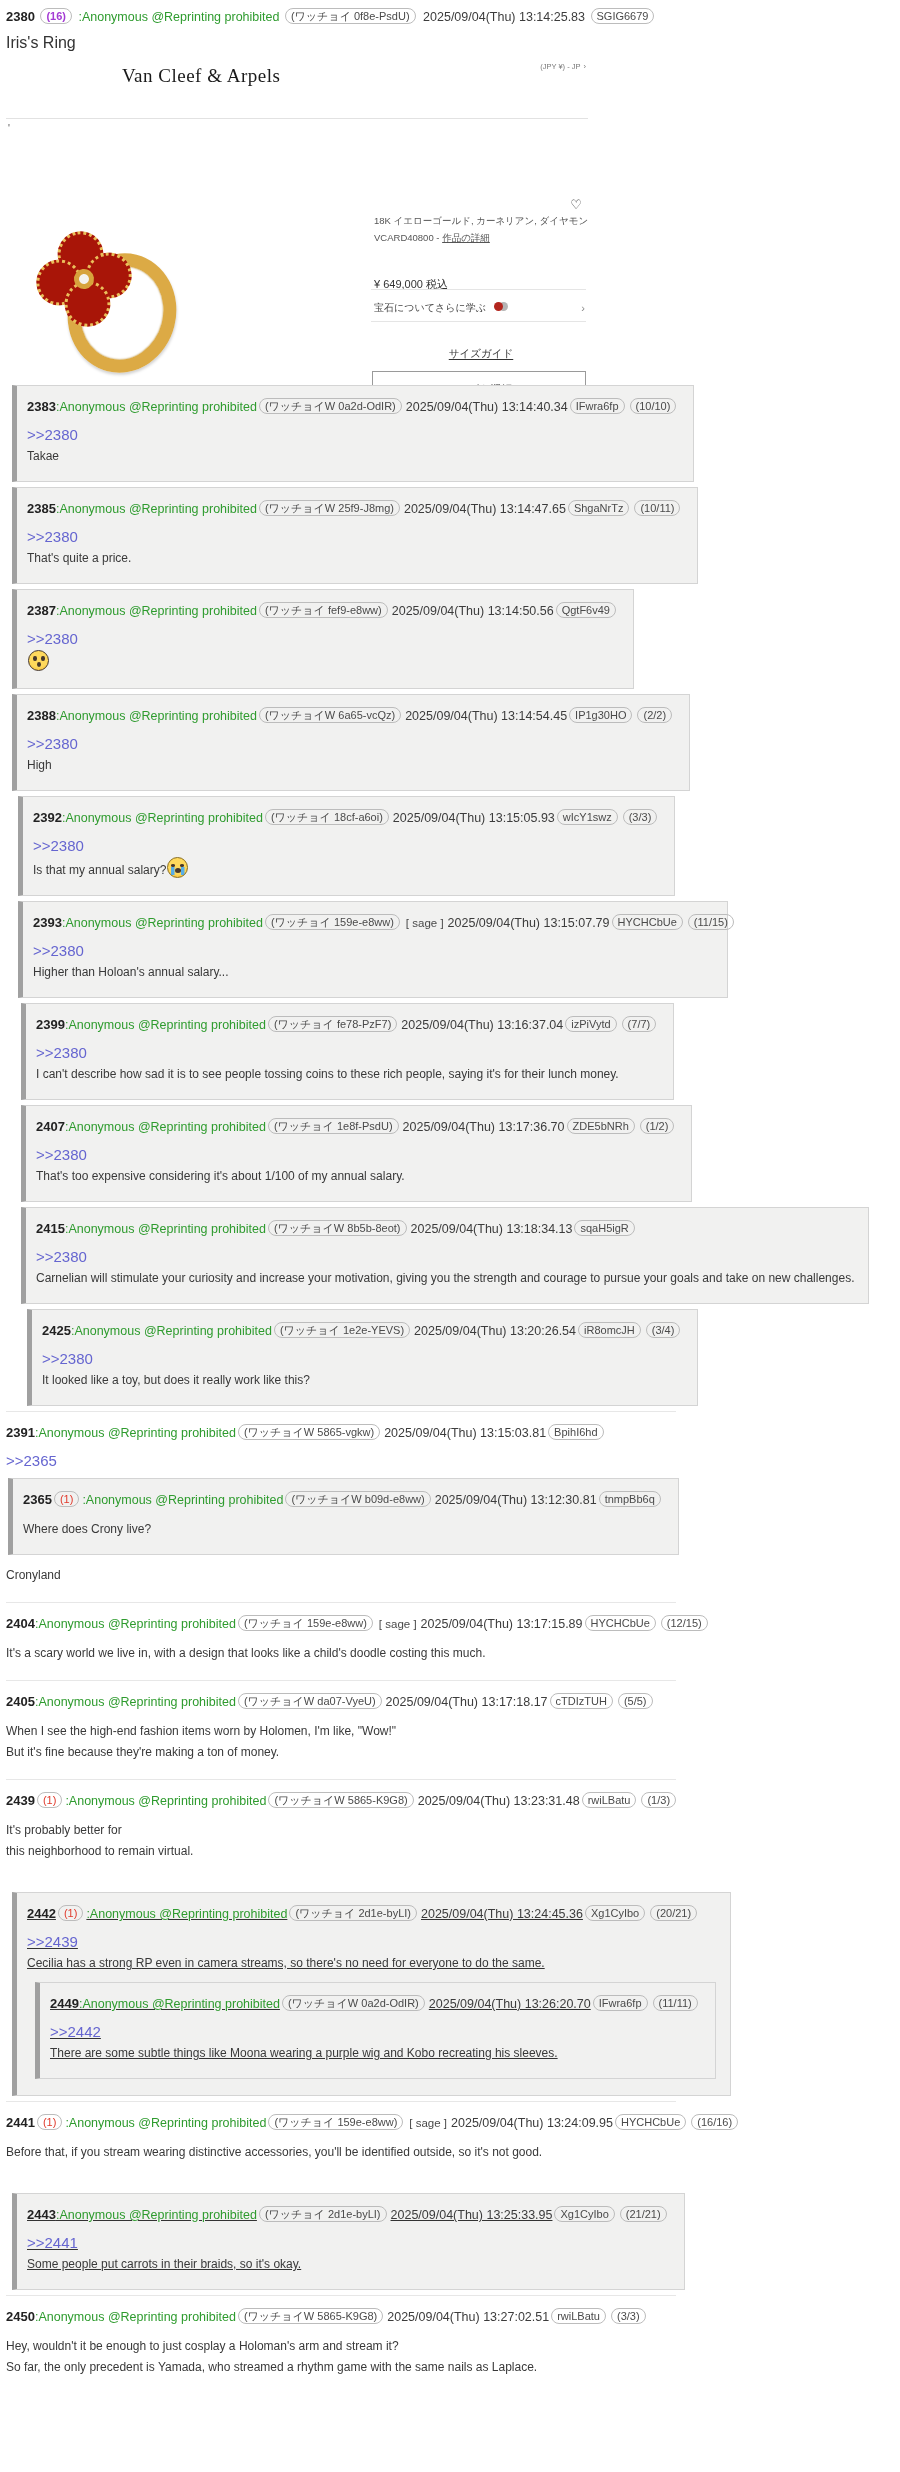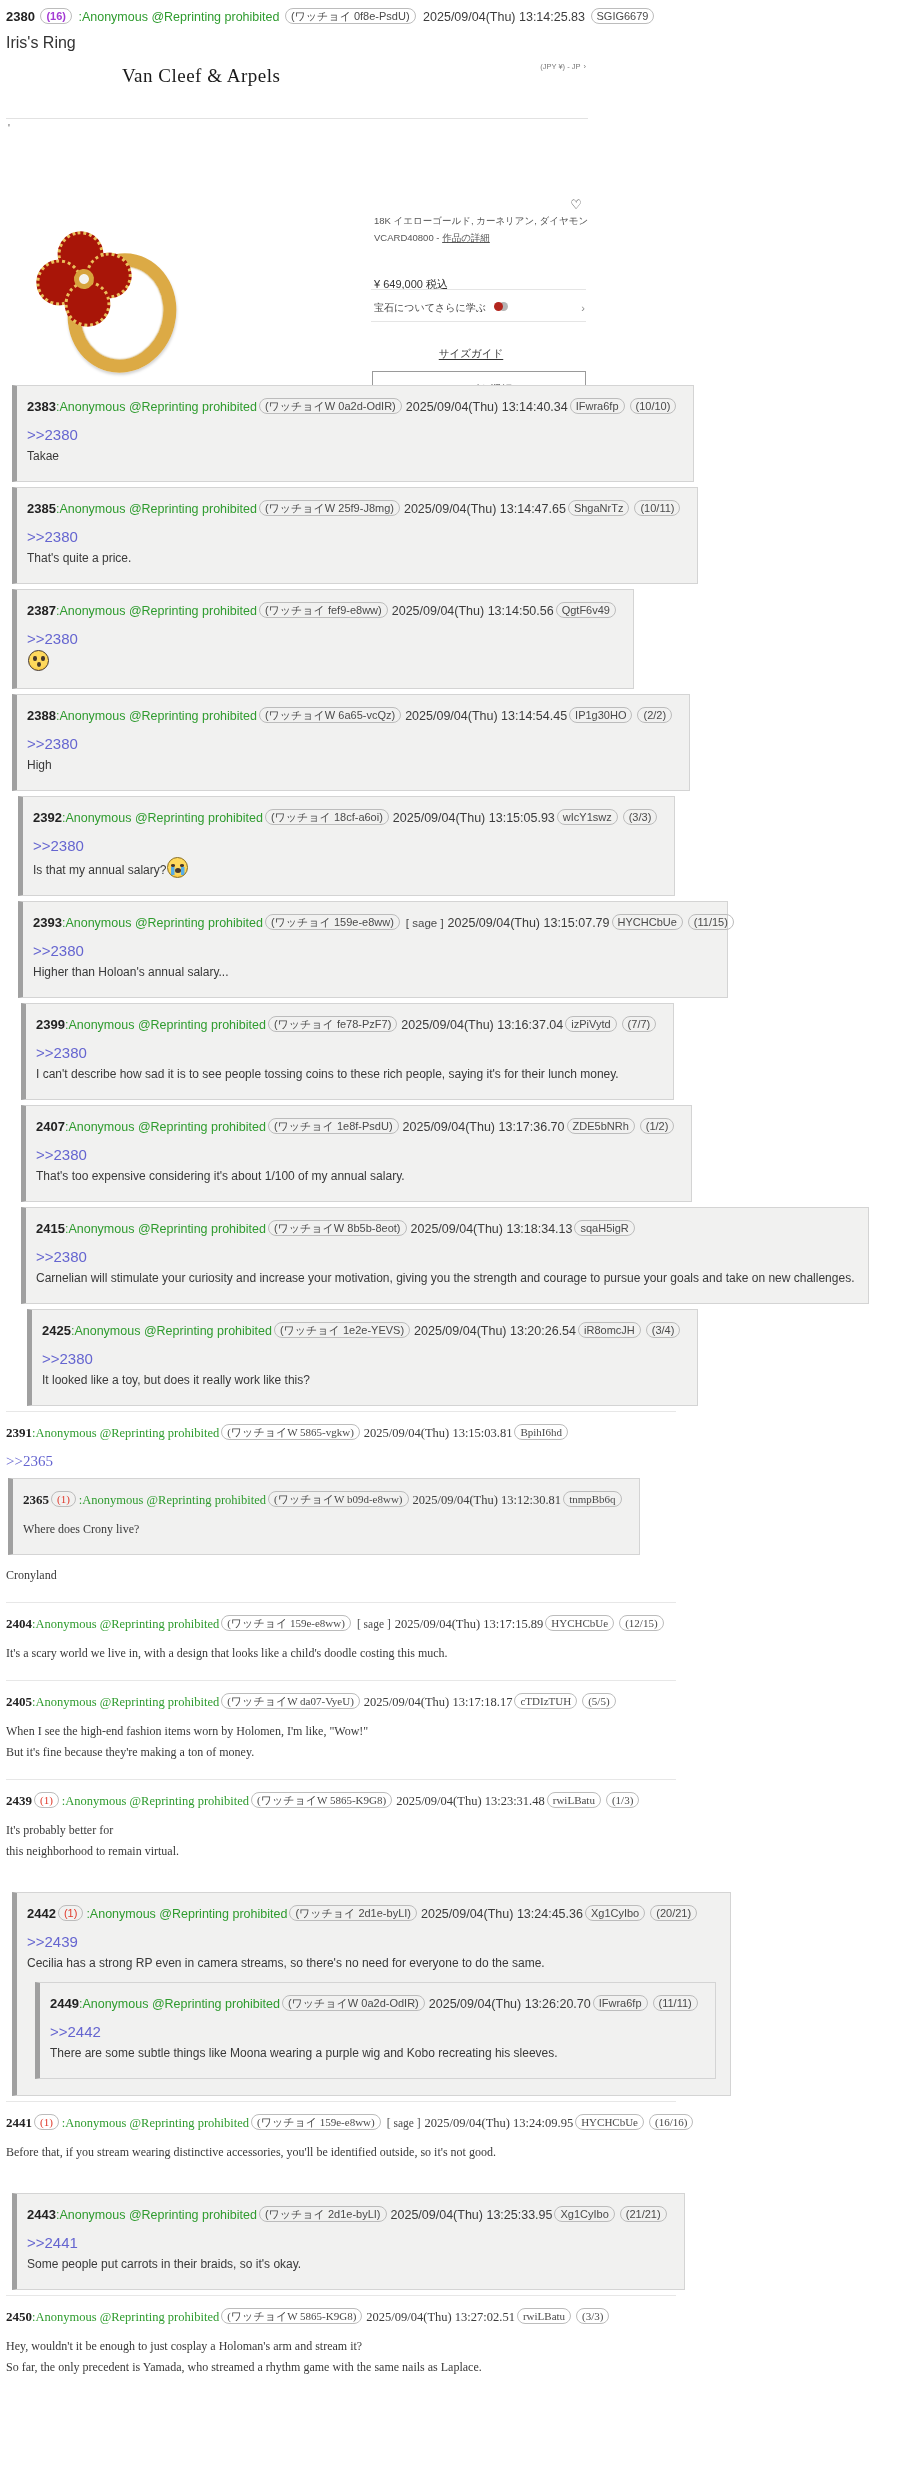--- a/index.html
+++ b/index.html
@@ -13,32 +13,32 @@
   .pill{display:inline-block;border:1px solid #bcbcbc;border-radius:8px;padding:0 5px;font-size:11px;line-height:14px;color:#4a4a4a;vertical-align:1px;margin:0 3px 0 2px;}
   .cnt-pur{color:#a43bd4;font-weight:bold;}
   .cnt-red{color:#e0392b;}
   .psage{color:#4a4a4a;font-size:11.5px;margin:0 3px;}
   .pdate{margin-left:1px;}
 
   
   .pquote{margin:0 0 2px 0;}
   .qlink{color:#6565d0;font-size:15px;cursor:pointer;}
   .pbody{font-size:12px;color:#393939;line-height:21px;white-space:pre-line;}
-  .wpost{padding:12px 0 16px 0;font-family:Liberation Serif, serif;}
+  .wpost{padding:12px 0 16px 0;}
   .wpost .phead{margin-bottom:10px;}
   .wpost .pbody{margin-top:2px;}
   .sep{border-top:1px solid #e7e7e7;width:670px;}
 
   
   .rbox{background:#f1f1f0;border:1px solid #d4d4d4;border-left:5px solid #a0a0a0;padding:12px 14px 14px 10px;margin:0 0 5px 0;width:fit-content;max-width:680px;}
   .rbox.wide{max-width:852px;}
   .rbox .phead{margin-bottom:10px;}
   .replies{}
   .ind1{margin-left:6px;} .ind2{margin-left:12px;} .ind3{margin-left:15px;} .ind4{margin-left:21px;}
-  .after-post{margin-top:14px;margin-left:6px;}
+  .after-post{margin-top:14px;margin-left:6px;text-decoration:underline;}
   .nested{margin:8px 0 2px 8px;}
   .qbox{margin:8px 0 10px 2px;}
 
   
   .emo{display:inline-block;width:19px;height:19px;border-radius:50%;position:relative;vertical-align:-4px;margin-left:1px;}
   .emo-wow{background:radial-gradient(circle at 50% 35%,#ffd95c 60%,#f0b429);border:1.5px solid #46372b;}
   .emo-wow::before{content:"";position:absolute;left:4px;top:5px;width:3.5px;height:4.5px;border-radius:50%;background:#46372b;box-shadow:8px 0 0 #46372b;}
   .emo-wow::after{content:"";position:absolute;left:7.5px;top:10.5px;width:4.5px;height:5.5px;border-radius:50%;background:#46372b;}
   .emo-cry{background:linear-gradient(#56aee8,#56aee8) no-repeat 2.5px 9px/3.5px 8px,linear-gradient(#56aee8,#56aee8) no-repeat 13px 9px/3.5px 8px,radial-gradient(circle at 50% 35%,#ffd95c 60%,#f0b429);border:1.5px solid #8a6d1a;}
   .emo-cry::before{content:"";position:absolute;left:3px;top:6px;width:4px;height:2.5px;border-radius:50%;background:#46372b;box-shadow:9px 0 0 #46372b;}
@@ -63,21 +63,21 @@
   .vca-sku{position:absolute;left:368px;top:177px;font-size:9.5px;color:#555;}
   .vca-sku-link{text-decoration:underline;}
   .vca-price{position:absolute;left:368px;top:222px;font-size:11px;color:#333;}
   .vca-line{position:absolute;left:365px;width:215px;border-top:1px solid #e5e5e5;}
   .line1{top:234px;} .line2{top:266px;}
   .vca-learn{position:absolute;left:368px;top:246px;font-size:10px;color:#444;}
   .gem-icon{display:inline-block;margin-left:8px;position:relative;width:15px;height:9px;}
   .g1,.g2{position:absolute;border-radius:50%;width:9px;height:9px;top:0;}
   .g1{left:0;background:#b3261e;z-index:2;} .g2{left:5px;background:#b5b5b5;}
   .vca-chev2{position:absolute;right:3px;top:247px;font-size:11px;color:#888;}
-  .vca-sizeguide{position:absolute;left:358px;top:292px;width:214px;text-align:center;font-size:10.5px;color:#333;text-decoration:underline;text-underline-offset:2px;}
+  .vca-sizeguide{position:absolute;left:368px;top:292px;width:214px;text-align:center;font-size:10.5px;color:#333;text-decoration:underline;text-underline-offset:2px;}
   .vca-btn{position:absolute;left:366px;top:316px;width:214px;height:34px;border:1px solid #9a9a9a;text-align:center;font-size:11px;color:#333;padding-top:10px;box-sizing:border-box;background:#fff;}
 </style>
 </head>
 <body>
 
 <div class="page">
 
   <div class="oppost">
     <div class="phead">
       <span class="pnum">2380</span>

